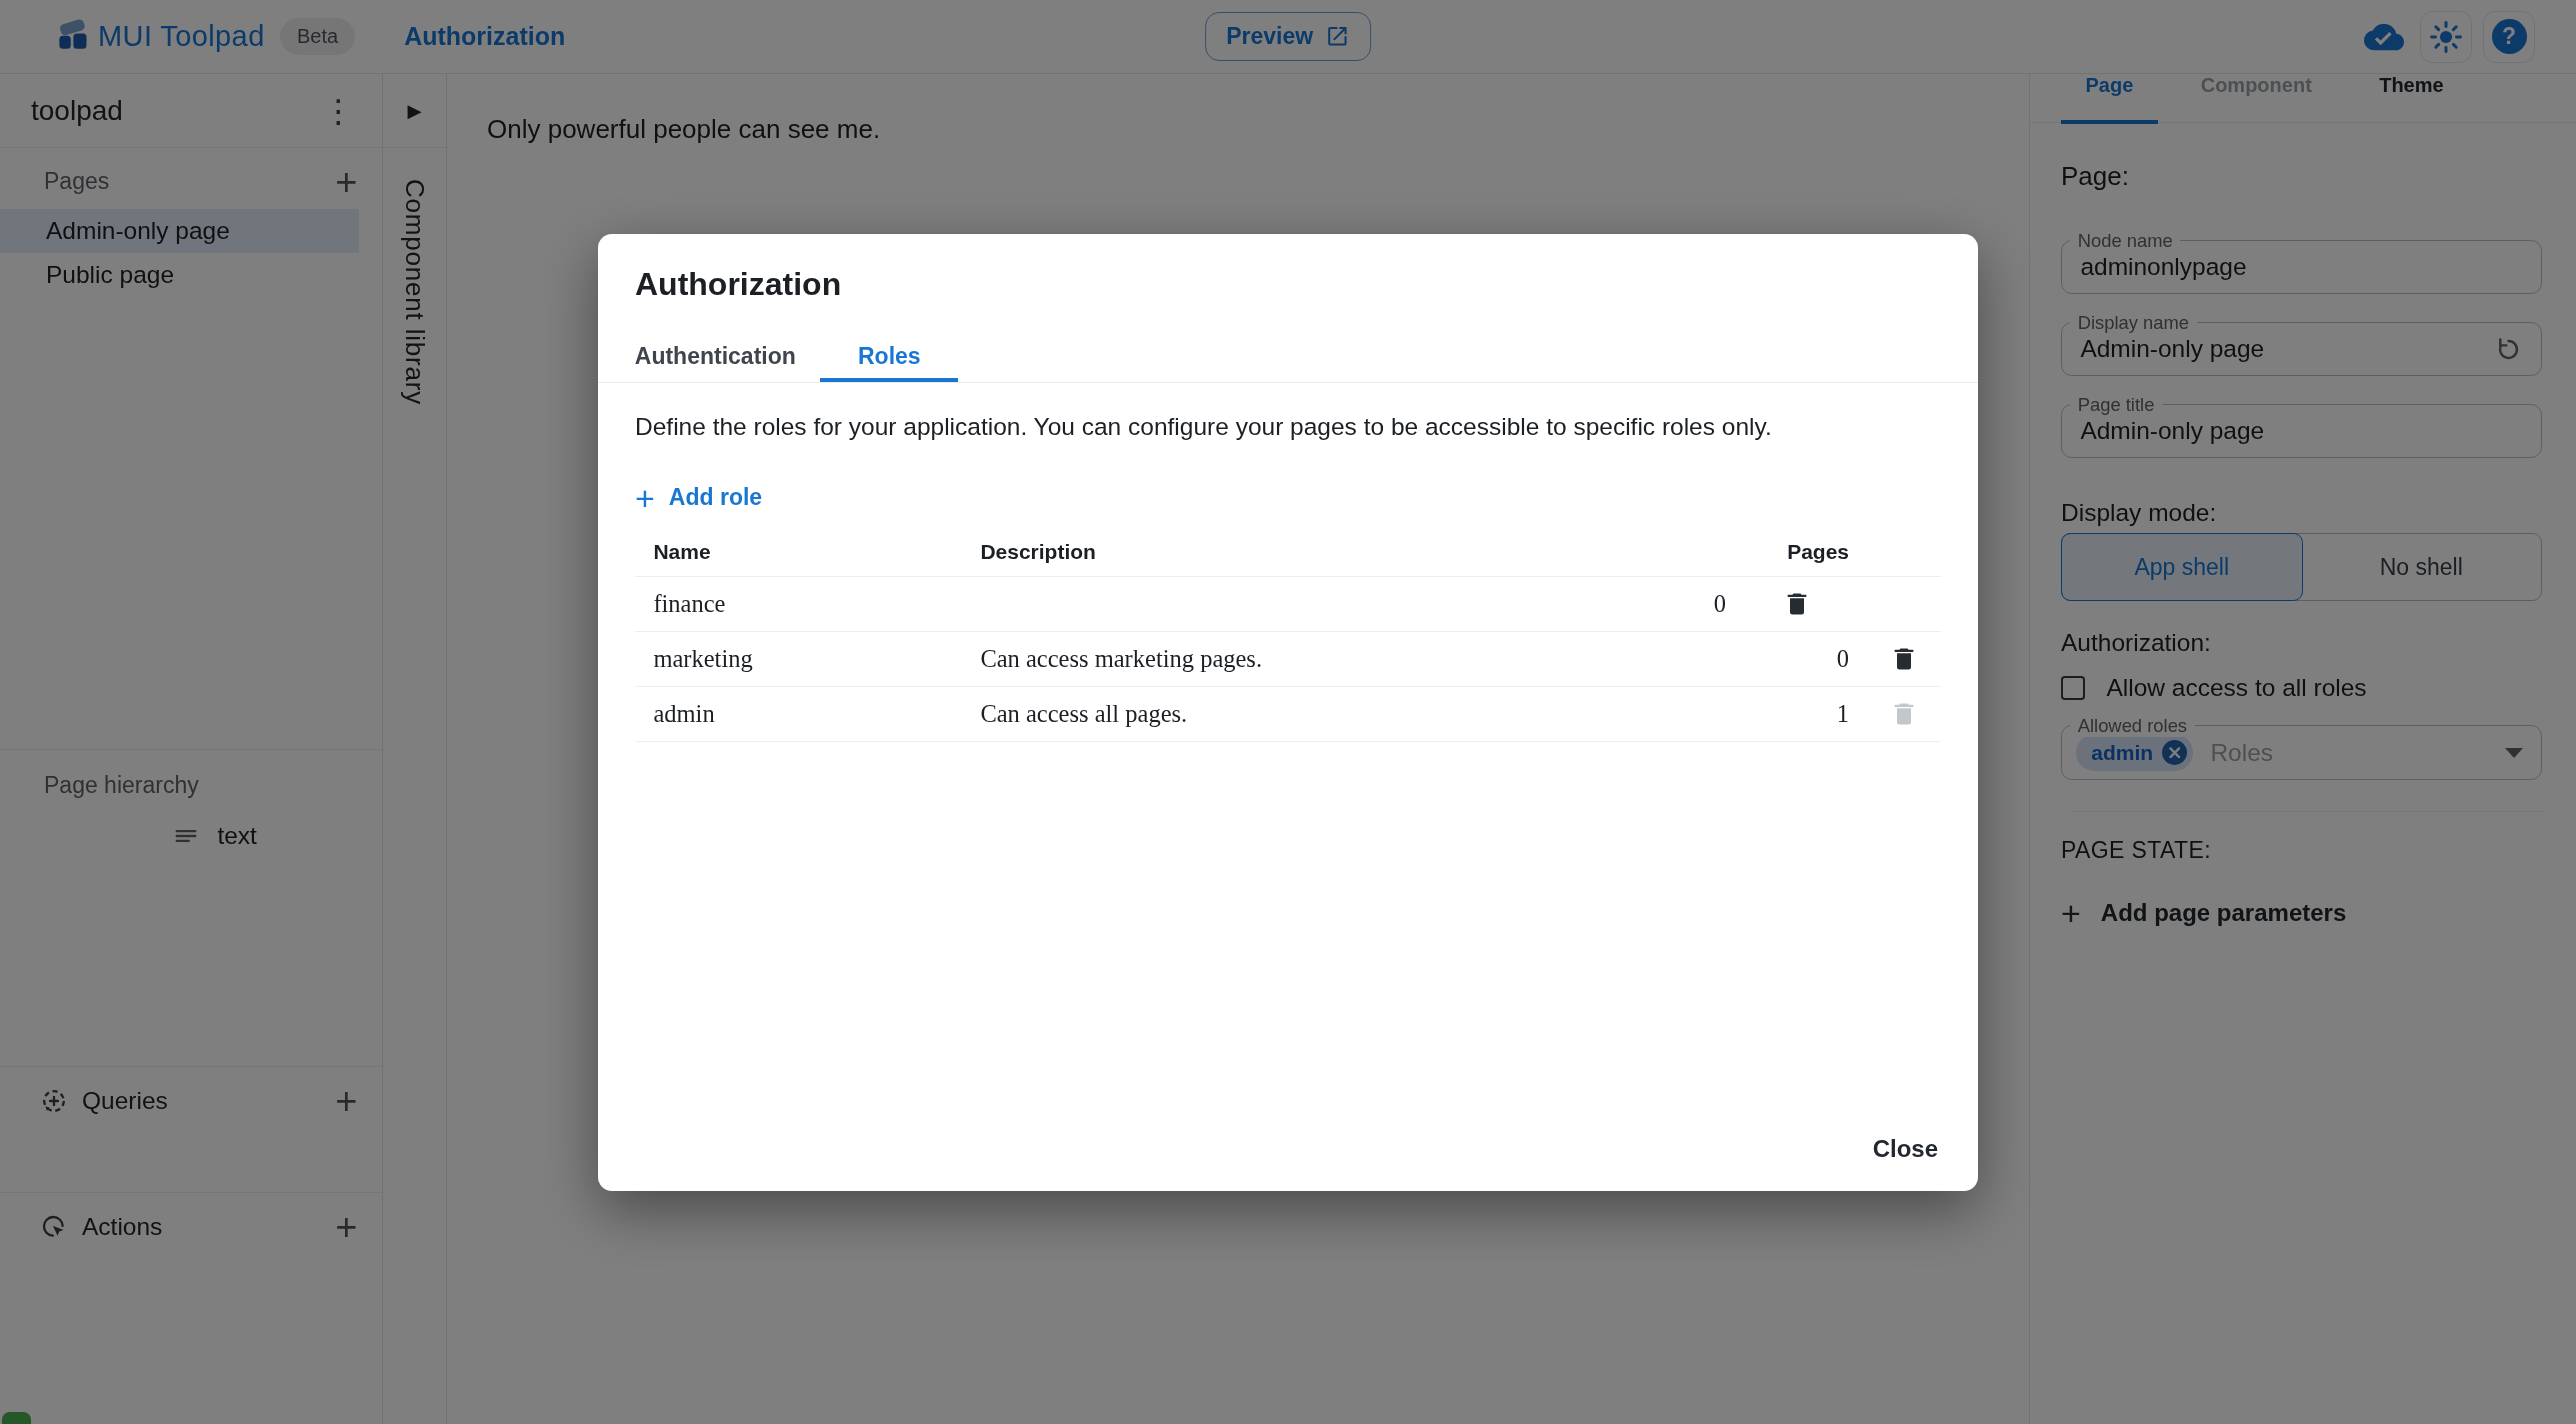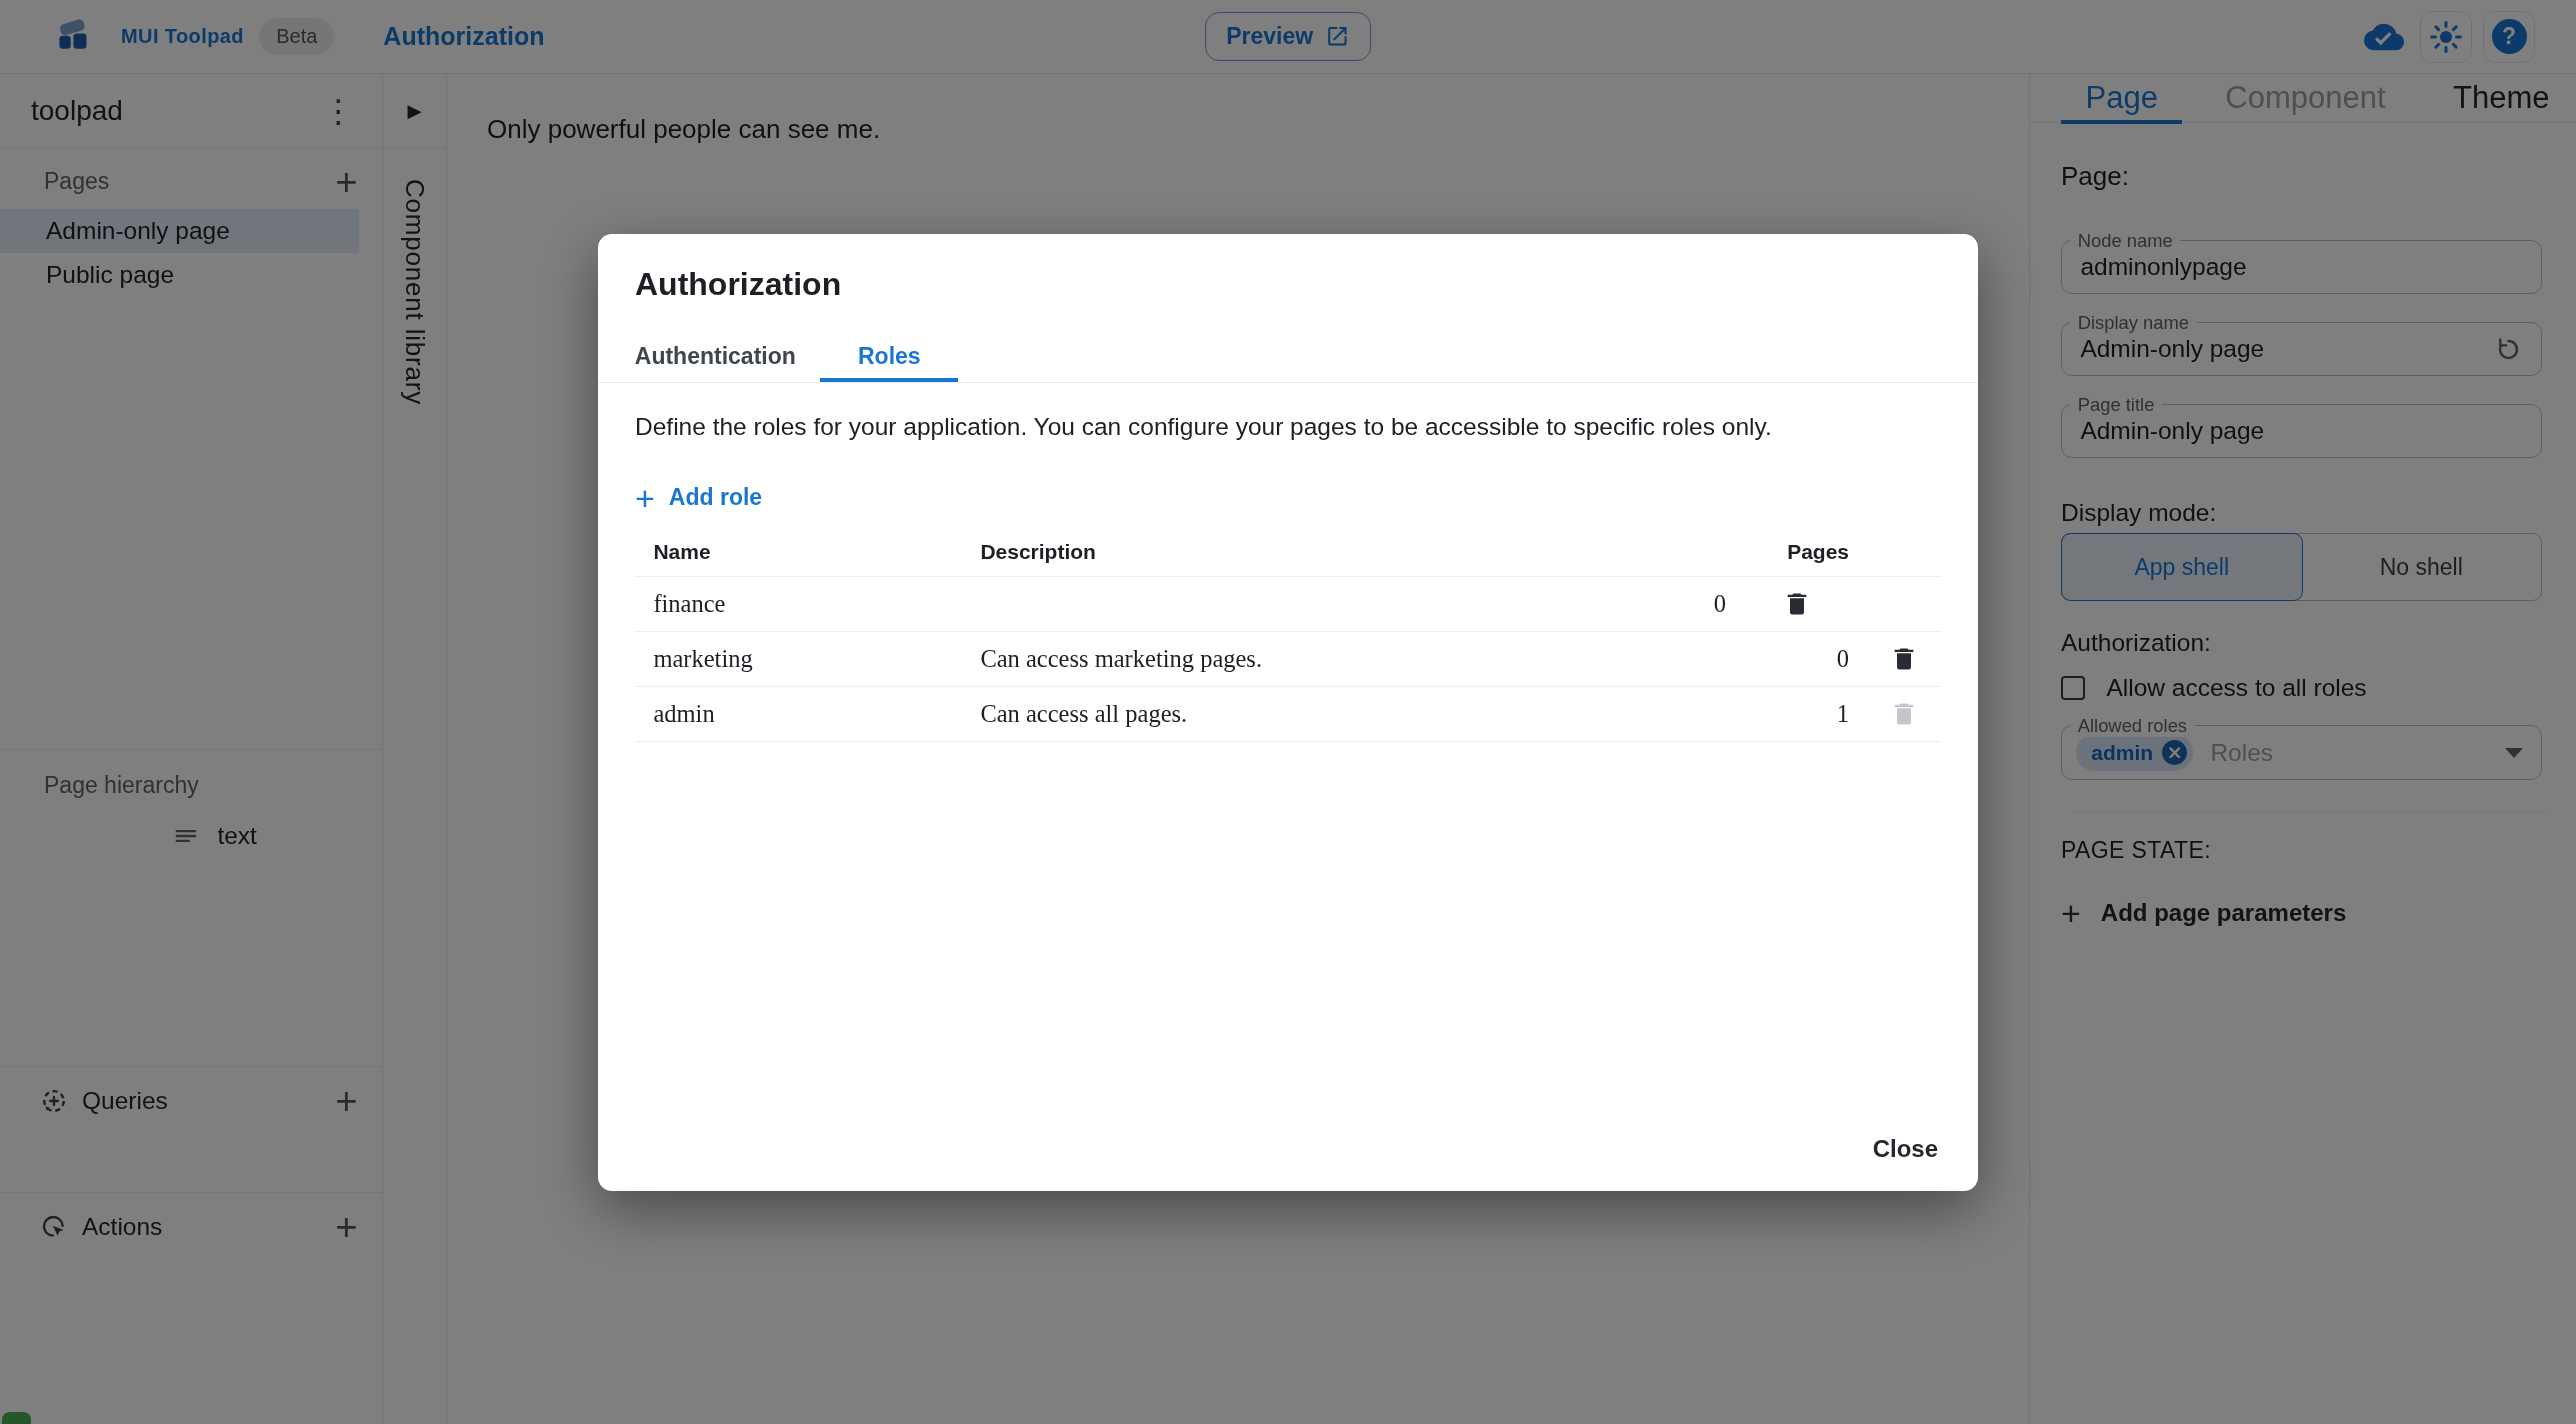--- a/index.html
+++ b/index.html
@@ -7,21 +7,21 @@
   body {
     font-family:"Liberation Sans","DejaVu Sans",sans-serif;
     color:#1c2025; background:#fff; position:relative;
   }
   .app { display:flex; flex-direction:column; width:100%; height:100%; }
 
   
   .topbar { flex:0 0 74px; display:flex; align-items:center; background:#fff;
             border-bottom:1.5px solid #e5e7ea; padding-left:55px; position:relative; z-index:1; }
   .logo { width:35px; height:35px; display:flex; }
-  .app-title { font-size:20px; font-weight:700; color:#1976d2; margin-left:31px; letter-spacing:0.4px; }
+  .app-title { font-size:29px; font-weight:400; color:#1976d2; margin-left:8px; letter-spacing:0.4px; }
   .beta { margin-left:15.3px; background:#ecedef; color:#4f545b; font-size:20px;
           padding:7px 17px; border-radius:20px; }
   .breadcrumb { margin-left:49px; color:#1976d2; font-size:25px; font-weight:600; }
   .preview-btn { position:absolute; left:50%; transform:translateX(-50%);
                  display:flex; align-items:center; gap:12.3px; height:49px; padding:0 20px;
                  border:1.5px solid #6f9cd6; border-radius:14px; background:transparent;
                  color:#1976d2; font-weight:700; font-size:23px; cursor:pointer;
                  font-family:inherit; }
   .topbar-right { margin-left:auto; display:flex; align-items:center; gap:10.7px; padding-right:41px; }
   .icon-btn { width:52px; height:52px; display:flex; align-items:center; justify-content:center;
@@ -69,21 +69,21 @@
 
   
   .canvas { flex:1 1 auto; background:#fff; padding:40px 0 0 40px; }
   .canvas-text { font-size:26px; color:#1c2025; }
 
   
   .inspector { flex:0 0 547px; border-left:1.5px solid #e5e7ea; background:#fff;
                display:flex; flex-direction:column; }
   .insp-tabs { flex:0 0 49px; display:flex; gap:18.4px; padding-left:31px;
                border-bottom:1.5px solid #e8eaec; }
-  .insp-tab { display:flex; align-items:center; padding:0 24.5px; font-size:31px; font-weight:400;
+  .insp-tab { display:flex; padding:0 24.5px; font-size:20px; font-weight:700;
               color:#23282e; position:relative; background:none; border:none; cursor:pointer;
               font-family:inherit; }
   .insp-tab.active { color:#1976d2; }
   .insp-tab.active::after { content:""; position:absolute; left:0; right:0; bottom:-1.5px;
                             height:3.1px; background:#1976d2; }
   .insp-tab.muted { color:#9aa0a6; }
   .insp-body { padding:0 34px 0 31px; }
   .insp-title { margin-top:38px; font-size:26px; font-weight:400; }
   .field { position:relative; margin-top:28px; height:54px; border:1.5px solid #b9bdc3;
            border-radius:10.7px; display:flex; align-items:center; padding:0 18.4px; }

